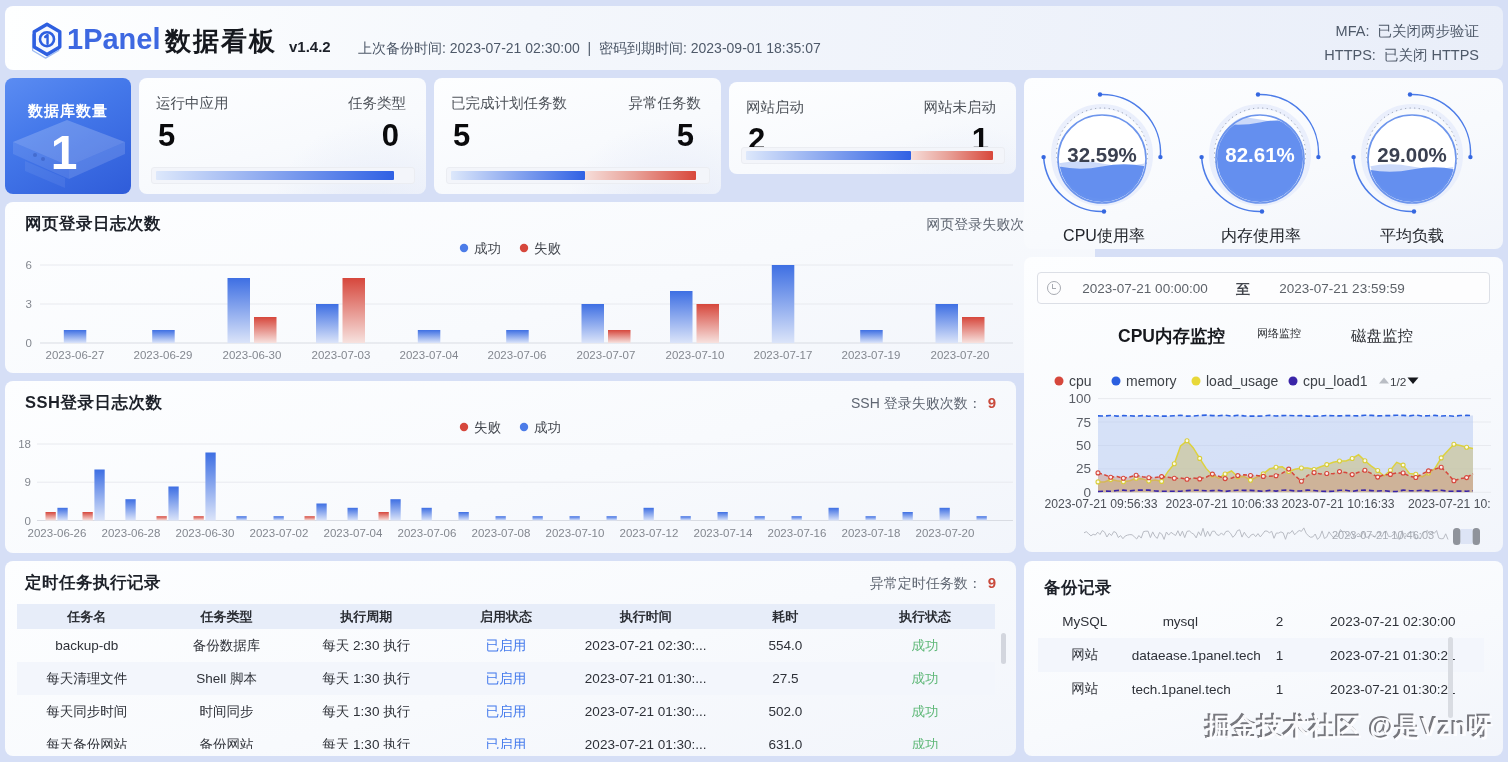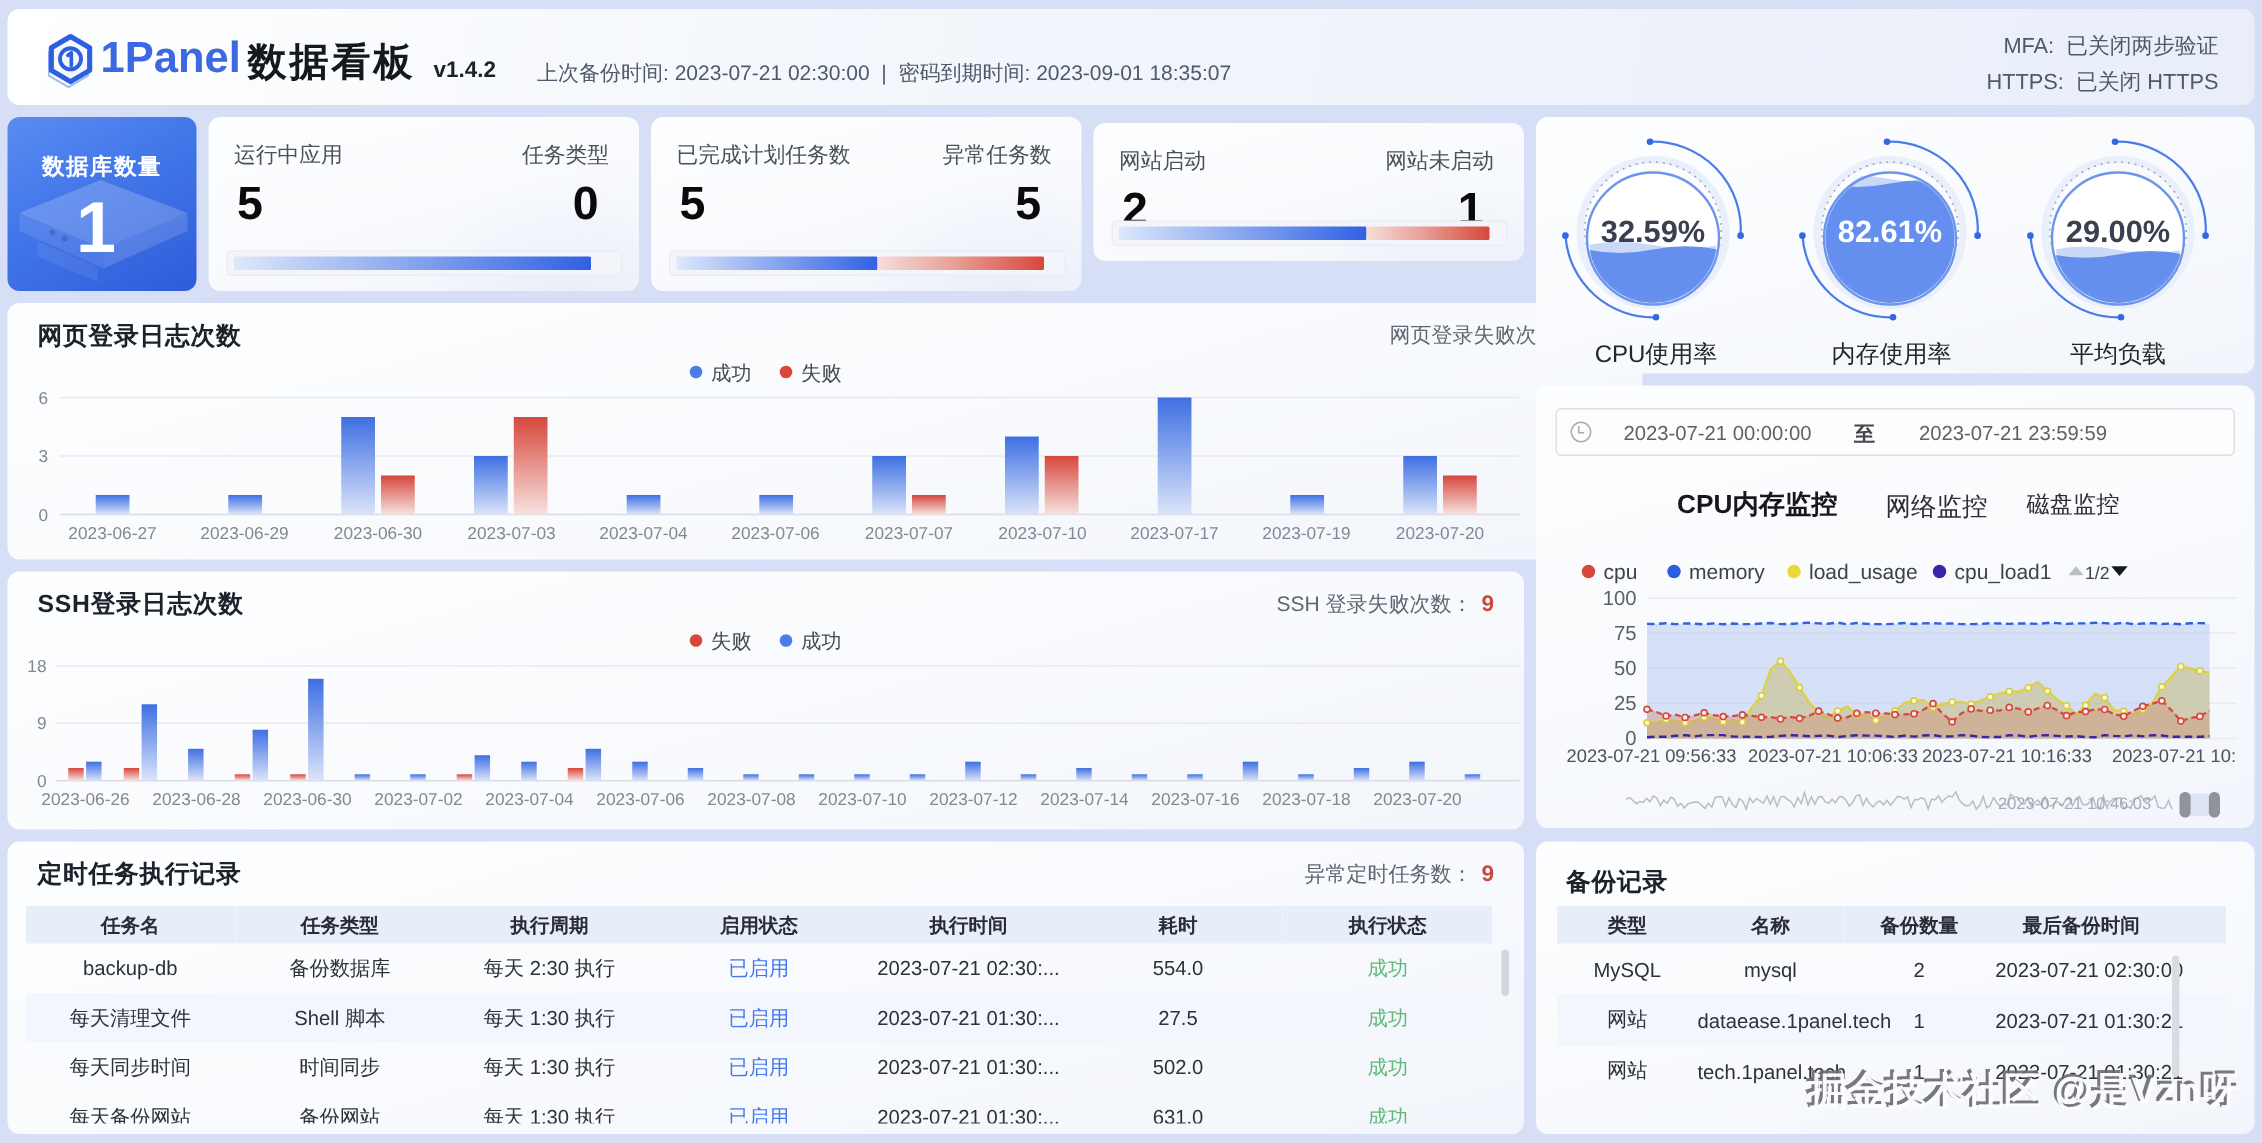--- a/index.html
+++ b/index.html
@@ -341,21 +341,21 @@
 </div>
 
 <div class="card" style="left:1024px; top:257px; width:479px; height:295px;">
   <div style="position:absolute; left:13px; top:15px; width:453px; height:32px; background:#fdfdfe; border:1px solid #dcdfe6; border-radius:4px;"></div>
   <div style="position:absolute; left:23px; top:24px; width:14px; height:14px; border:1.3px solid #a8abb2; border-radius:50%;"></div>
   <div style="position:absolute; left:28px; top:27px; width:4px; height:5px; border-left:1.3px solid #a8abb2; border-bottom:1.3px solid #a8abb2;"></div>
   <div style="position:absolute; left:58px; top:24px; width:126px; font-size:13.5px; color:#5d6269; text-align:center;">2023-07-21 00:00:00</div>
   <div style="position:absolute; left:212px; top:24px; font-size:14px; color:#43464d; font-weight:bold;">至</div>
   <div style="position:absolute; left:255px; top:24px; width:126px; font-size:13.5px; color:#5d6269; text-align:center;">2023-07-21 23:59:59</div>
   <div style="position:absolute; left:94px; top:67px; font-size:17.5px; font-weight:bold; color:#16181d; letter-spacing:0px;">CPU内存监控</div>
-  <div style="position:absolute; left:233px; top:69px; font-size:17px; color:#2c2e33; letter-spacing:0px;">网络监控</div>
+  <div style="position:absolute; left:233px; top:69px; font-size:11px; color:#2c2e33; letter-spacing:0px;">网络监控</div>
   <div style="position:absolute; left:327px; top:69px; font-size:15.5px; color:#2c2e33; letter-spacing:0px;">磁盘监控</div>
   <svg style="position:absolute;left:0;top:88px;" width="479" height="207" viewBox="0 0 479 207">
       <circle cx="35" cy="36" r="4.5" fill="#d6473c"></circle>
       <text x="45" y="41" font-size="14" fill="#3e4248">cpu</text>
       <circle cx="92" cy="36" r="4.5" fill="#2b5fe0"></circle>
       <text x="102" y="41" font-size="14" fill="#3e4248">memory</text>
       <circle cx="172" cy="36" r="4.5" fill="#e8d839"></circle>
       <text x="182" y="41" font-size="14" fill="#3e4248">load_usage</text>
       <circle cx="269" cy="36" r="4.5" fill="#3a25a8"></circle>
       <text x="279" y="41" font-size="14" fill="#3e4248">cpu_load1</text>
@@ -455,26 +455,20 @@
   <div class="ct" style="top:16px;">备份记录</div>
   <div style="position:absolute; left:14px; right:19px; top:43px;">
   <table class="tbl bk">
     <colgroup>
           <col style="width:21%">
           <col style="width:21.8%">
           <col style="width:22.7%">
           <col style="width:34.5%">
         </colgroup>
     <tbody>
-          <tr>
-            <th>类型</th>
-            <th>名称</th>
-            <th>备份数量</th>
-            <th style="padding-right:39px;">最后备份时间</th>
-          </tr>
     <tr>
             <td>MySQL</td>
             <td>mysql</td>
             <td>2</td>
             <td style="padding-right:39px;">2023-07-21 02:30:00</td>
           </tr>
     <tr class="alt">
             <td>网站</td>
             <td>dataease.1panel.tech</td>
             <td>1</td>

